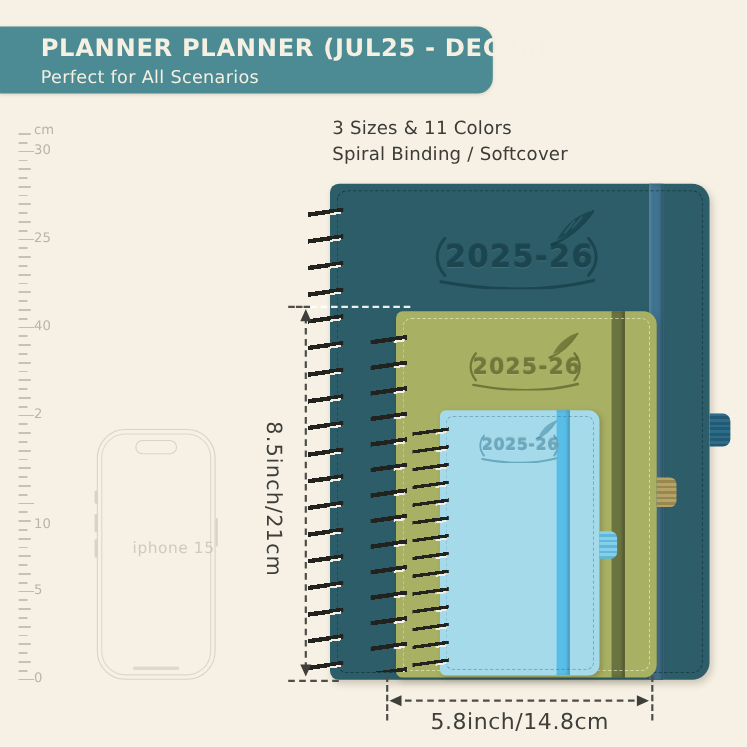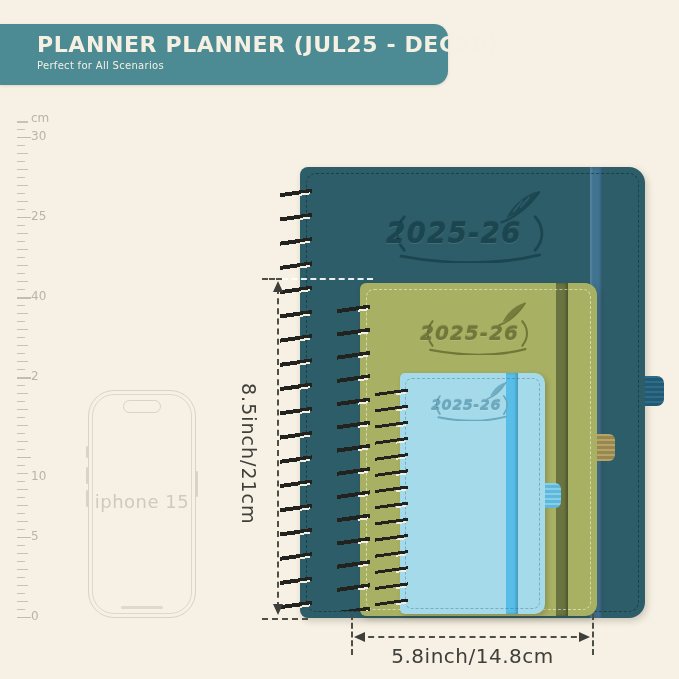--- a/index.html
+++ b/index.html
@@ -14,21 +14,21 @@
   .banner{
     left:0;top:24px;width:448px;height:61px;
     background:#4c8b94;border-radius:0 14px 14px 0;
     box-shadow:0 1px 3px rgba(80,70,40,.15);
     padding-left:37px;box-sizing:border-box;
   }
   .banner-title{
     margin-top:8px;font-size:22px;font-weight:bold;letter-spacing:.6px;
     color:#f5f0e2;white-space:nowrap;
   }
-  .banner-sub{margin-top:3px;font-size:10px;color:#f5f0e2;letter-spacing:.3px;}
+  .banner-sub{margin-top:3px;font-size:16px;color:#f5f0e2;letter-spacing:.3px;}
 
   
   .features{left:302px;top:105px;color:#3c3b37;font-size:16.5px;line-height:23px;letter-spacing:.2px;}
 
   
   .ruler-minor{left:17px;top:121px;width:8px;height:498px;
     background:repeating-linear-gradient(to bottom,#c7c2b5 0 1.5px,transparent 1.5px 8px);}
   .ruler-med{left:17px;top:121px;width:11px;height:498px;
     background:repeating-linear-gradient(to bottom,#c7c2b5 0 1.5px,transparent 1.5px 16px);}
   .ruler-major{left:17px;top:137px;width:14px;height:482px;
@@ -38,39 +38,39 @@
   .rl0{top:129px;} .rl1{top:209px;} .rl2{top:289px;} .rl3{top:369px;}
   .rl4{top:469px;} .rl5{top:529px;} .rl6{top:609px;}
 
   
   .phone{left:88px;top:390px;width:108px;height:228px;
     border:1.5px solid #d8d3c6;border-radius:26px;box-sizing:border-box;}
   .phone-inner{position:absolute;left:3px;top:3px;right:3px;bottom:3px;
     border:1px solid #ddd8cb;border-radius:22px;}
   .phone-island{position:absolute;left:50%;top:9px;transform:translateX(-50%);
     width:36px;height:11px;border:1px solid #d8d3c6;border-radius:7px;}
-  .phone-label{position:absolute;left:0;right:0;top:100px;text-align:center;
-    font-size:18px;color:#cfcaba;letter-spacing:.5px;}
+  .phone-label{position:absolute;left:0;right:0;top:100px;text-align:right;
+    font-size:14px;color:#cfcaba;letter-spacing:.5px;}
   .phone-homebar{position:absolute;left:50%;bottom:8px;transform:translateX(-50%);
     width:42px;height:3px;background:#ded9cc;border-radius:2px;}
   .pbtn{position:absolute;width:2.5px;background:#d8d3c6;border-radius:2px;}
   .pbtn-a{left:-3px;top:55px;height:12px;}
   .pbtn-b{left:-3px;top:76px;height:17px;}
   .pbtn-c{left:-3px;top:99px;height:17px;}
   .pbtn-d{right:-3px;top:80px;height:26px;}
 
   
   .planner{box-sizing:border-box;}
   .stitch{position:absolute;left:6px;top:6px;right:6px;bottom:6px;
     border:1.5px dashed rgba(0,0,0,.3);pointer-events:none;}
   .band{position:absolute;top:0;bottom:0;}
   .coil{position:absolute;}
   .coil-hl{position:absolute;top:0;bottom:0;}
   .loop{position:absolute;}
-  .emblem{position:absolute;display:flex;align-items:center;font-style:italic;}
+  .emblem{position:absolute;display:flex;align-items:center;justify-content:center;}
   .emblem svg{position:absolute;left:0;top:0;width:100%;height:100%;}
   .year{position:relative;font-weight:bold;letter-spacing:1px;
     text-shadow:0 1px 0 rgba(255,255,255,.10), 0 -1px 1px rgba(0,0,0,.25);}
 
   
   .p-large{left:300px;top:167px;width:345px;height:451px;background:#2c5d68;
     border-radius:8px 16px 16px 8px;box-shadow:2px 3px 7px rgba(60,50,30,.22);z-index:10;}
   .p-large .stitch{border-color:rgba(12,42,52,.55);border-radius:10px;}
   .p-large .band{left:290px;width:13px;background:#3f7390;
     box-shadow:inset -2px 0 3px rgba(0,0,0,.28), inset 2px 0 2px rgba(255,255,255,.12);}
@@ -131,20 +131,24 @@
 </head>
 <body>
 
 <div class="stage">
 
   <div class="abs banner">
     <div class="banner-title">PLANNER PLANNER (JUL25 - DEC26)</div>
     <div class="banner-sub">Perfect for All Scenarios</div>
   </div>
 
+  <div class="abs features">
+    <div>3 Sizes &amp; 11 Colors</div>
+    <div>Spiral Binding / Softcover</div>
+  </div>
 
   <div>
     <div class="abs ruler-minor"></div>
     <div class="abs ruler-med"></div>
     <div class="abs ruler-major"></div>
     <span class="ruler-label ruler-unit">cm</span>
     <span class="ruler-label rl0">30</span>
     <span class="ruler-label rl1">25</span>
     <span class="ruler-label rl2">40</span>
     <span class="ruler-label rl3">2</span>

